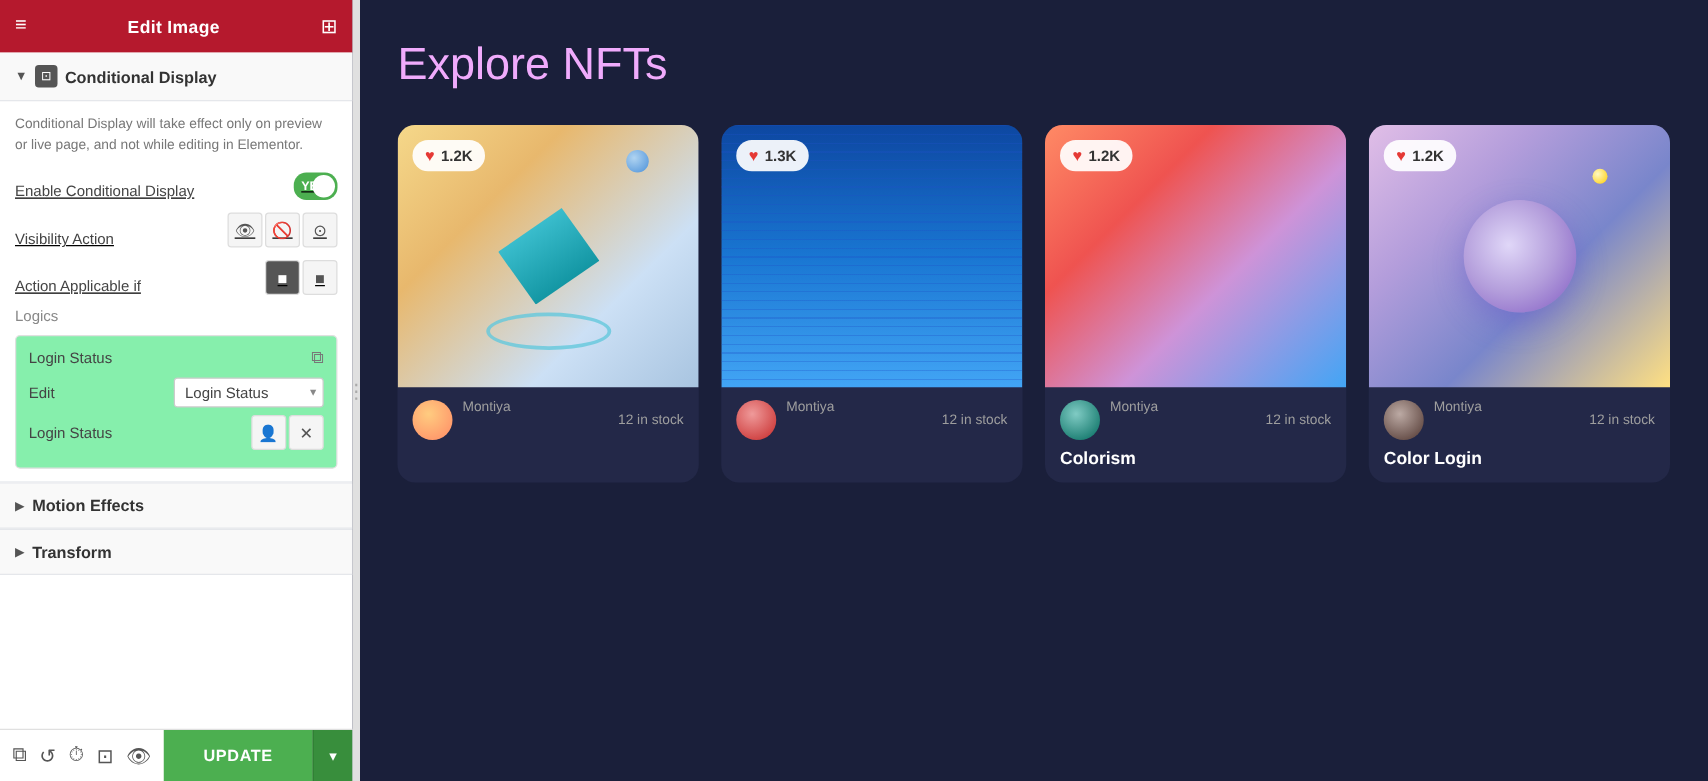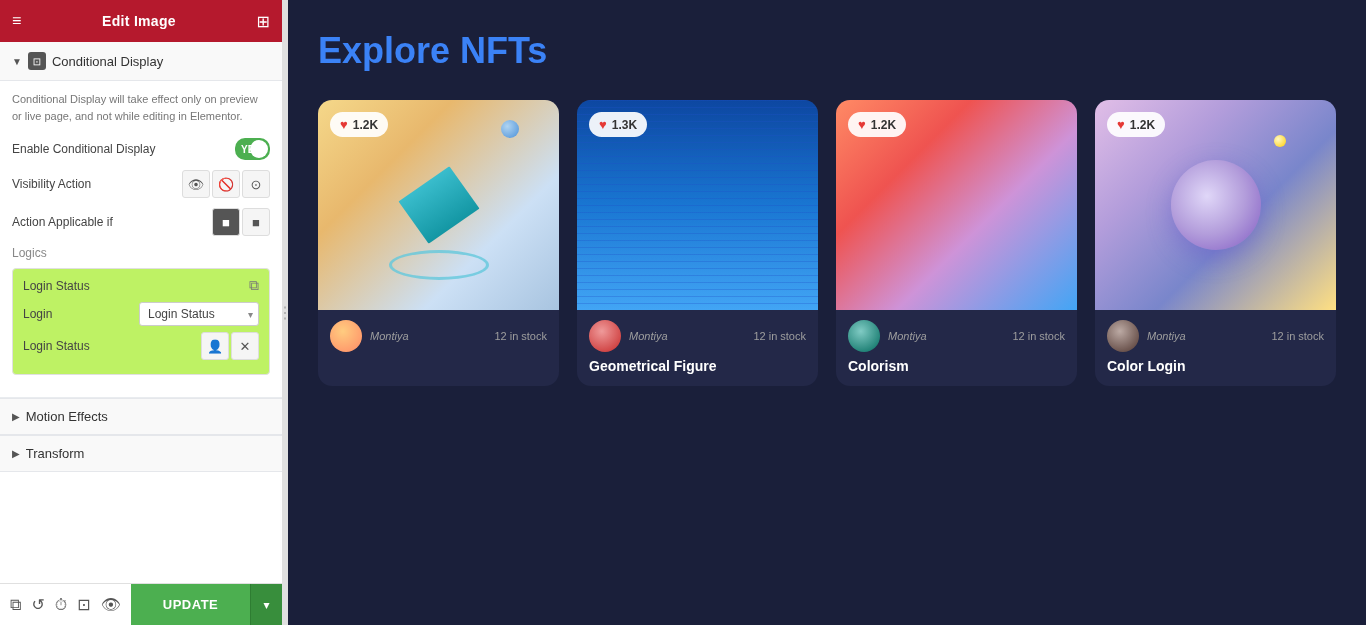--- a/index.html
+++ b/index.html
@@ -69,43 +69,44 @@
       border-radius: 3px;
       margin-right: 6px;
       display: flex;
       align-items: center;
       justify-content: center;
       color: #fff;
       font-size: 10px;
     }
     .section-header .section-title {
       font-size: 13px;
-      font-weight: 400;
+      font-weight: 700;
       color: #333;
     }
 
     
     .cond-display-section {
       padding: 10px 12px;
       border-bottom: 1px solid #e9ecef;
     }
 
     .info-text {
       font-size: 11px;
       color: #777;
       line-height: 1.5;
       margin-bottom: 14px;
     }
 
     
     .form-row {
       display: flex;
-      align-items: center;
+      align-items: flex-end;
       justify-content: space-between;
       margin-bottom: 10px;
+      text-decoration: underline;
     }
     .form-label {
       font-size: 12px;
       color: #444;
       font-weight: 500;
     }
 
     
     .toggle-wrapper {
       display: flex;
@@ -157,22 +158,22 @@
       font-size: 12px;
       color: #888;
       margin-bottom: 8px;
       margin-top: 4px;
     }
 
     .logic-item {
       border: 1px solid #e0e0e0;
       border-radius: 4px;
       padding: 8px 10px;
-      margin-bottom: 12px;
-      background: #bef264;
+      margin-bottom: 0;
+      background: #86efac;
     }
 
     .logic-header {
       display: flex;
       align-items: center;
       justify-content: space-between;
       margin-bottom: 8px;
     }
     .logic-title {
       font-size: 12px;
@@ -314,23 +315,23 @@
     
     .main-area {
       flex: 1;
       background: #1a1f3a;
       overflow-y: auto;
       padding: 30px 30px 0 30px;
       position: relative;
     }
 
     .main-title {
-      color: #3b82f6;
+      color: #f0abfc;
       font-size: 36px;
-      font-weight: 700;
+      font-weight: 400;
       margin-bottom: 28px;
     }
 
     
     .nft-grid {
       display: grid;
       grid-template-columns: repeat(4, 1fr);
       gap: 18px;
     }
 
@@ -467,23 +468,22 @@
       padding: 10px 12px 12px;
     }
     .card-meta {
       display: flex;
       align-items: center;
       justify-content: space-between;
       margin-bottom: 6px;
     }
     .card-avatar-row {
       display: flex;
-      align-items: center;
+      align-items: flex-start;
       gap: 8px;
-      font-style: italic;
     }
     .card-avatar {
       width: 32px;
       height: 32px;
       border-radius: 50%;
       overflow: hidden;
     }
     .avatar-1 { background: radial-gradient(circle at 40% 35%, #ffcc80, #ff8a65); }
     .avatar-2 { background: radial-gradient(circle at 40% 35%, #ef9a9a, #c62828); }
     .avatar-3 { background: radial-gradient(circle at 40% 35%, #80cbc4, #00695c); }
@@ -557,21 +557,21 @@
 
       <div class="logics-label">Logics</div>
 
       <div class="logic-item">
         <div class="logic-header">
           <span class="logic-title">Login Status</span>
           <button class="logic-copy-btn">⧉</button>
         </div>
 
         <div class="logic-field-row">
-          <span class="form-label">Login</span>
+          <span class="form-label">Edit</span>
           <div class="select-wrapper">
             <select>
               <option>Login Status</option>
             </select>
           </div>
         </div>
 
         <div class="logic-field-row">
           <span class="form-label">Login Status</span>
           <div class="icon-btn-group">
@@ -654,21 +654,20 @@
         </div>
       </div>
       <div class="card-info">
         <div class="card-meta">
           <div class="card-avatar-row">
             <div class="card-avatar avatar-2"></div>
             <span class="card-username">Montiya</span>
           </div>
           <span class="card-stock">12 in stock</span>
         </div>
-        <div class="card-title">Geometrical Figure</div>
       </div>
     </div>
 
     <div class="nft-card">
       <div class="nft-image-wrapper">
         <div class="nft-img-3"></div>
         <div class="like-badge">
           <span class="heart">♥</span>
           <span>1.2K</span>
         </div>

